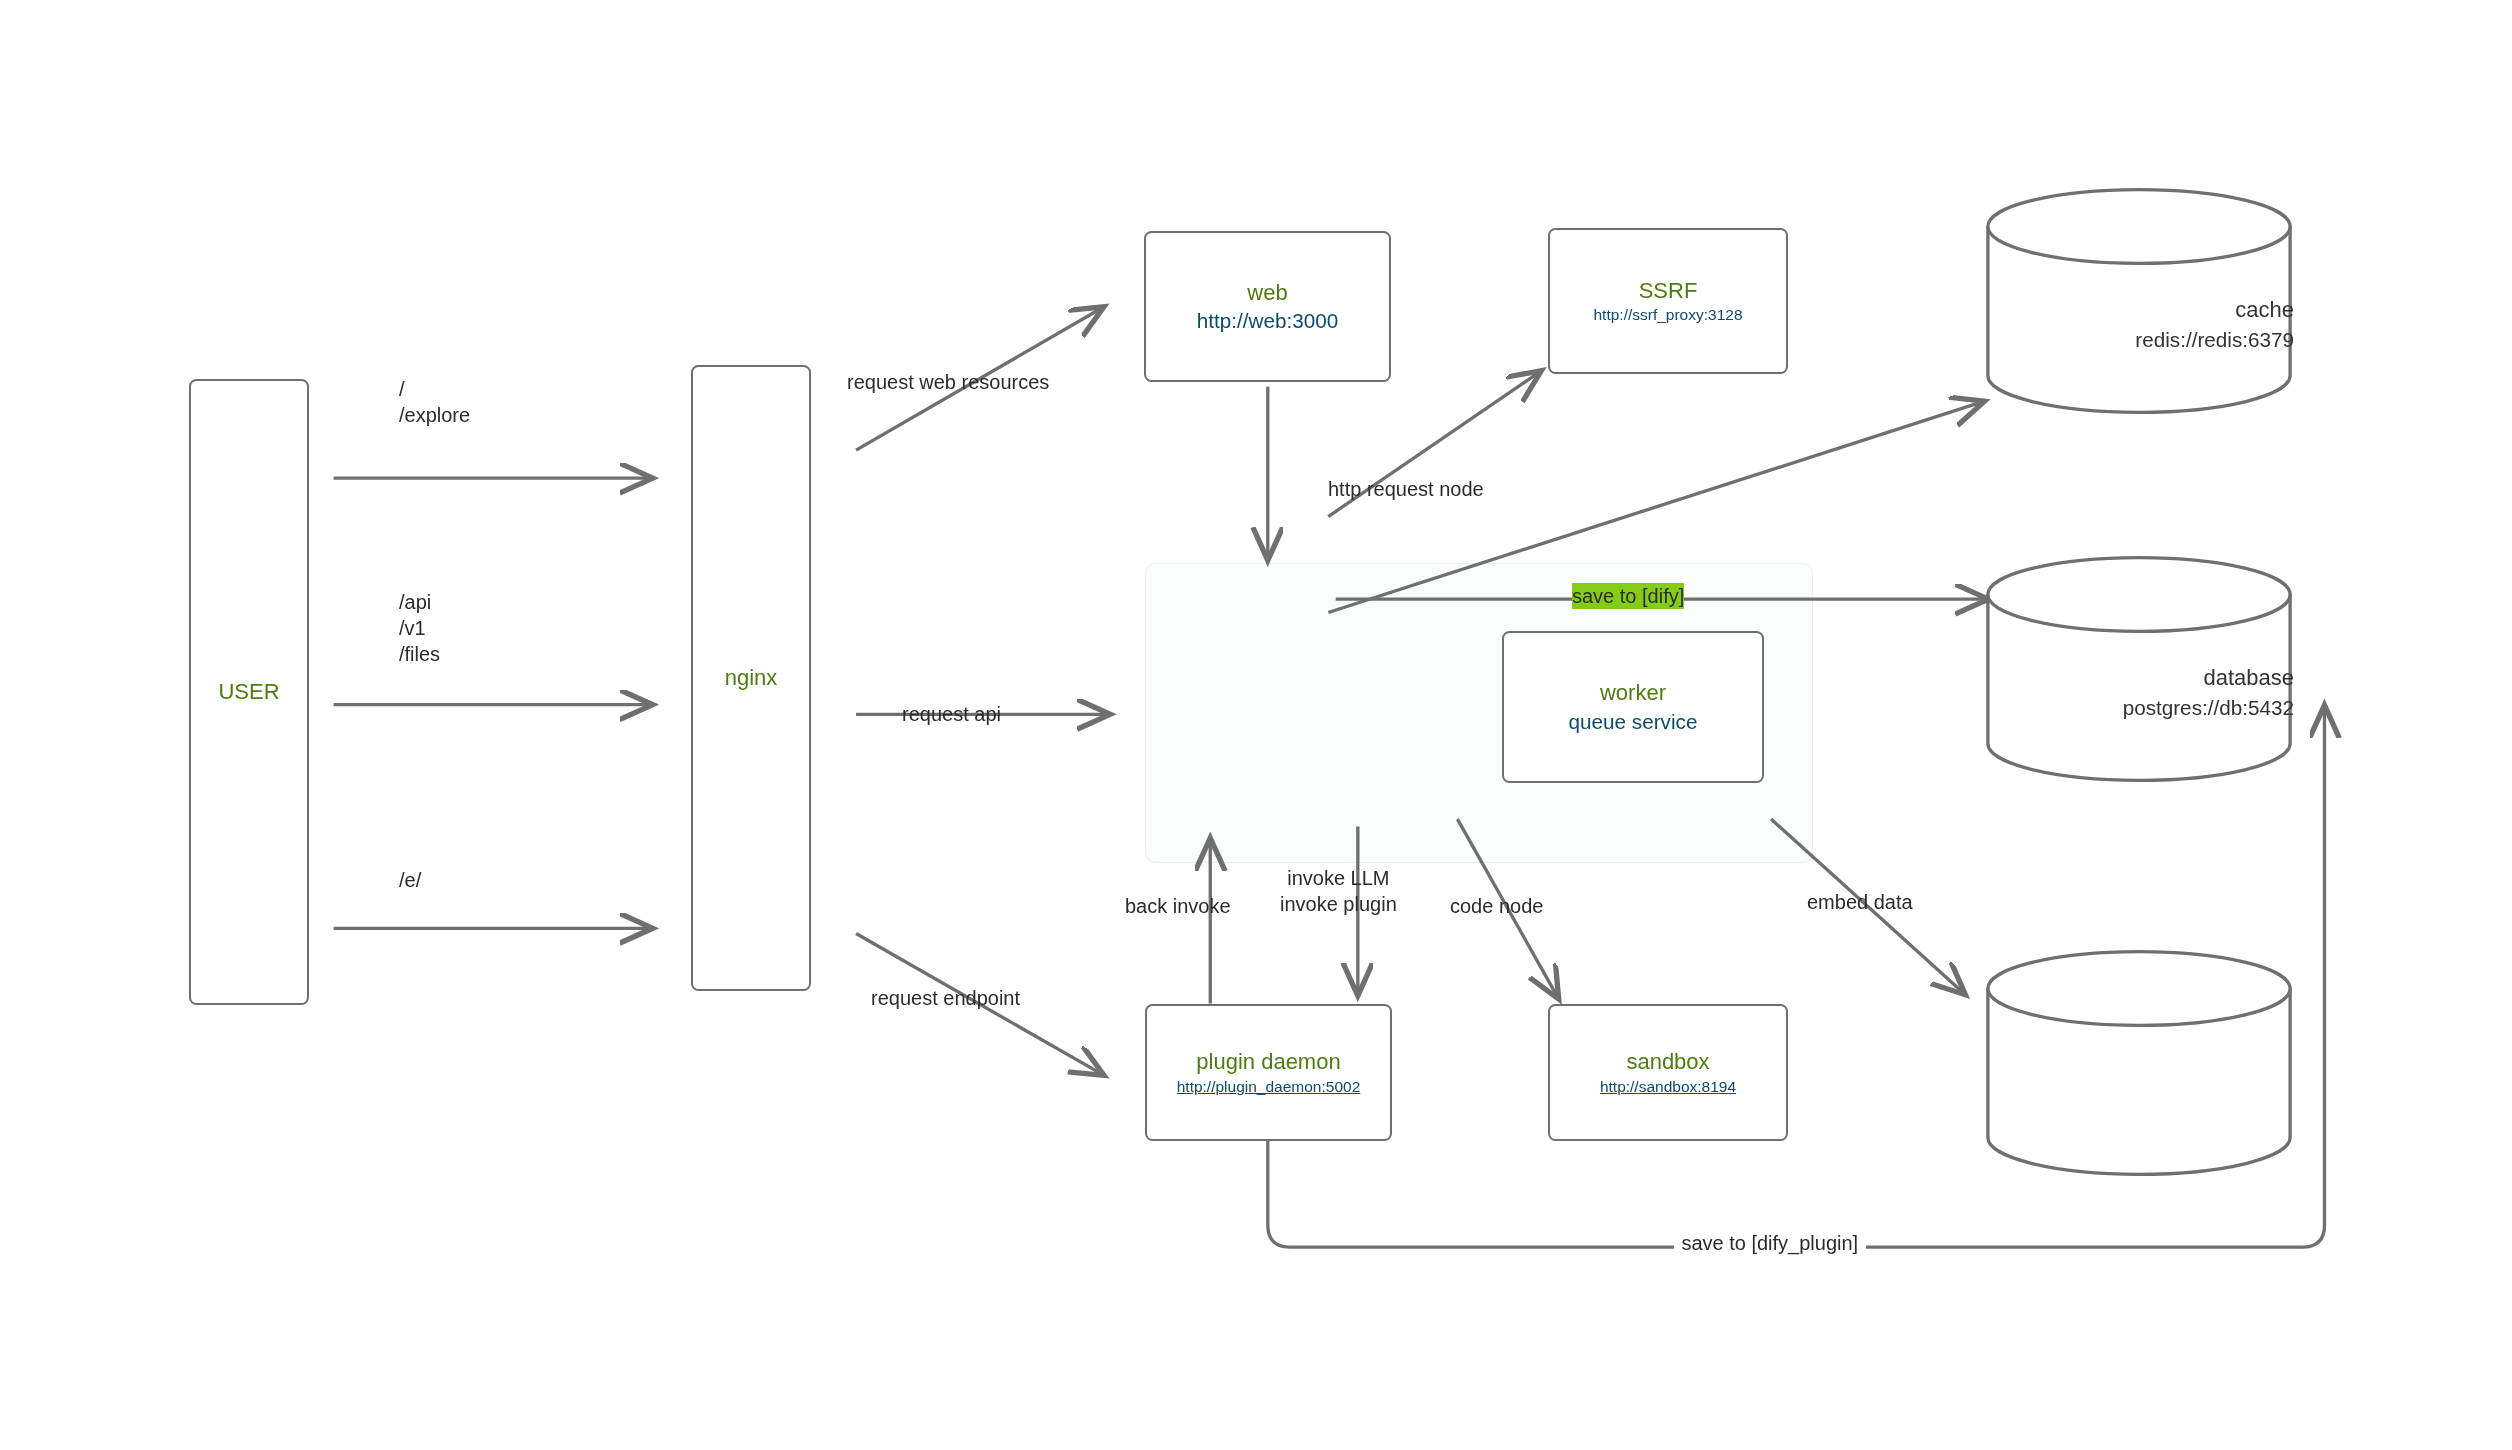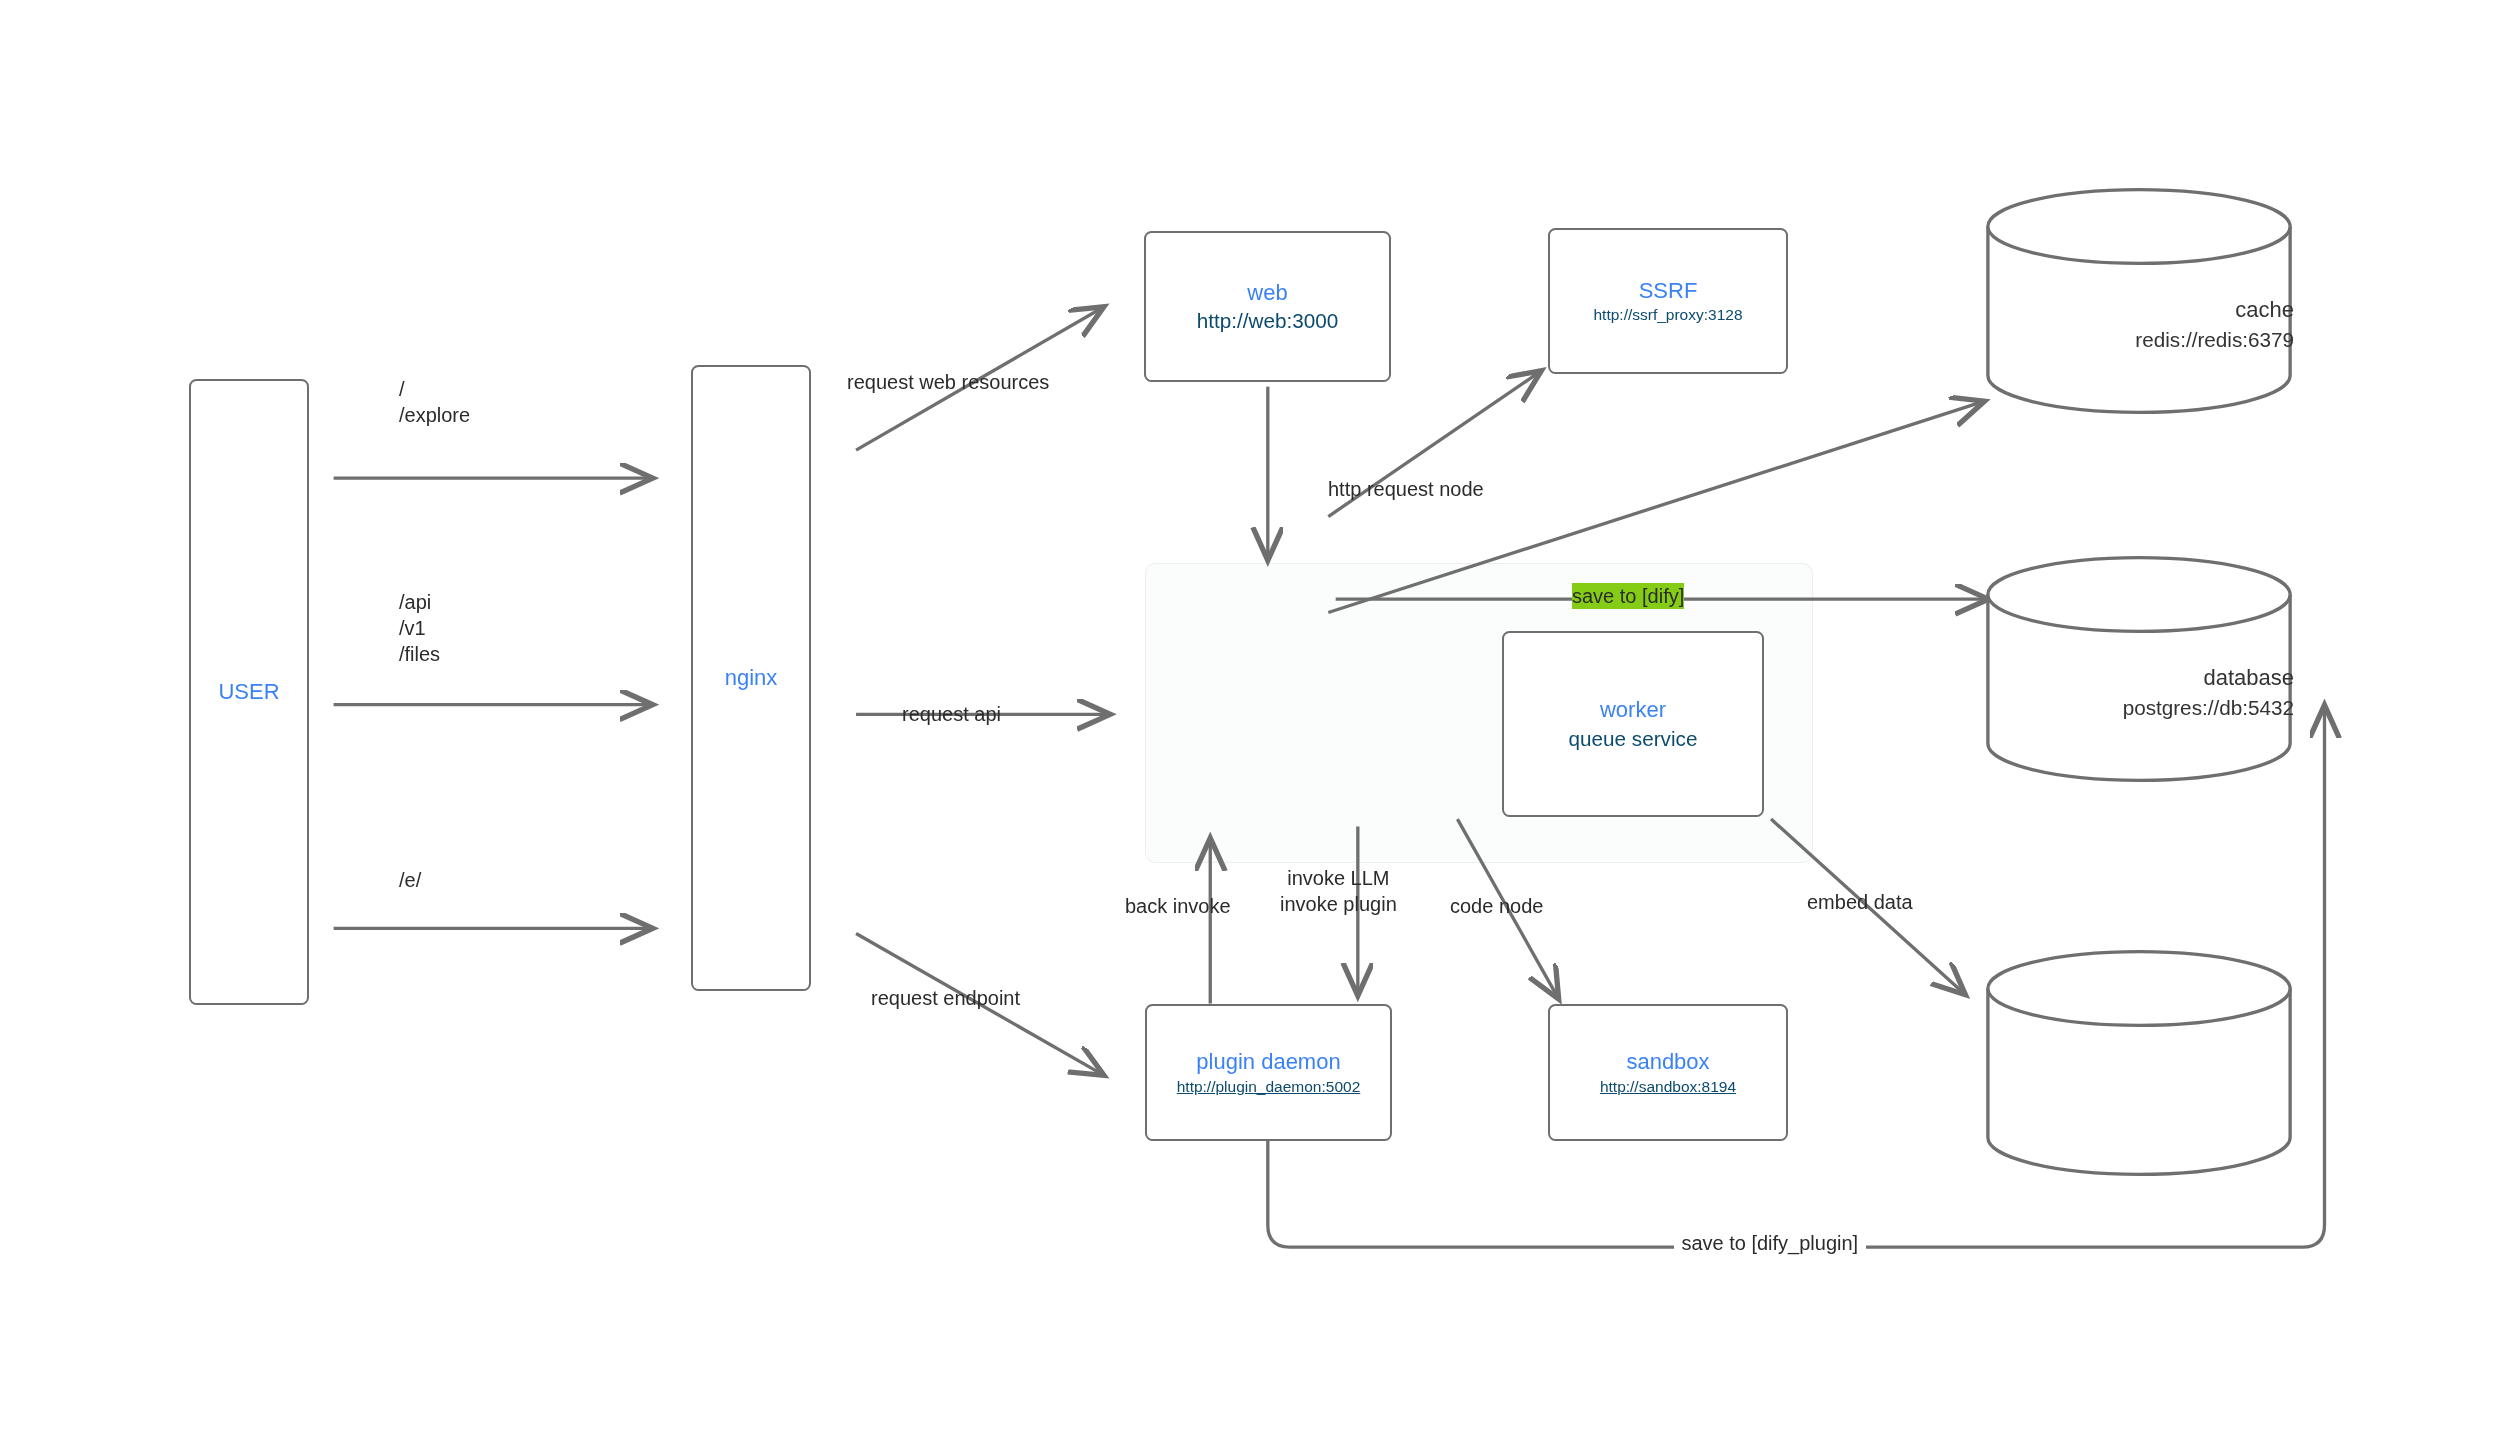--- a/index.html
+++ b/index.html
@@ -33,21 +33,21 @@
     border-radius: 7.4px;
     background: #ffffff;
     display: flex;
     flex-direction: column;
     align-items: center;
     justify-content: center;
     text-align: center;
   }
   .node .title {
     font-size: 22px;
-    color: #3b82f6;
+    color: #4d7c0f;
     line-height: 1.35;
   }
   .node .sub {
     font-size: 20.7px;
     color: #0c4a6e;
     line-height: 1.35;
   }
   .node .sub.small {
     font-size: 15.5px;
   }
@@ -154,21 +154,21 @@
     <div class="title">web</div>
     <div class="sub">http://web:3000</div>
   </div>
 
   <div class="node" style="left:1548px; top:228px; width:240px; height:146px;">
     <div class="title">SSRF</div>
     <div class="sub small">http://ssrf_proxy:3128</div>
   </div>
 
 
-  <div class="node" style="left:1502px; top:631px; width:262px; height:186px;">
+  <div class="node" style="left:1502px; top:631px; width:262px; height:152px;">
     <div class="title">worker</div>
     <div class="sub">queue service</div>
   </div>
 
   <div class="node" style="left:1145px; top:1004px; width:247px; height:137px;">
     <div class="title">plugin daemon</div>
     <div class="sub small underline">http://plugin_daemon:5002</div>
   </div>
 
   <div class="node" style="left:1548px; top:1004px; width:240px; height:137px;">

